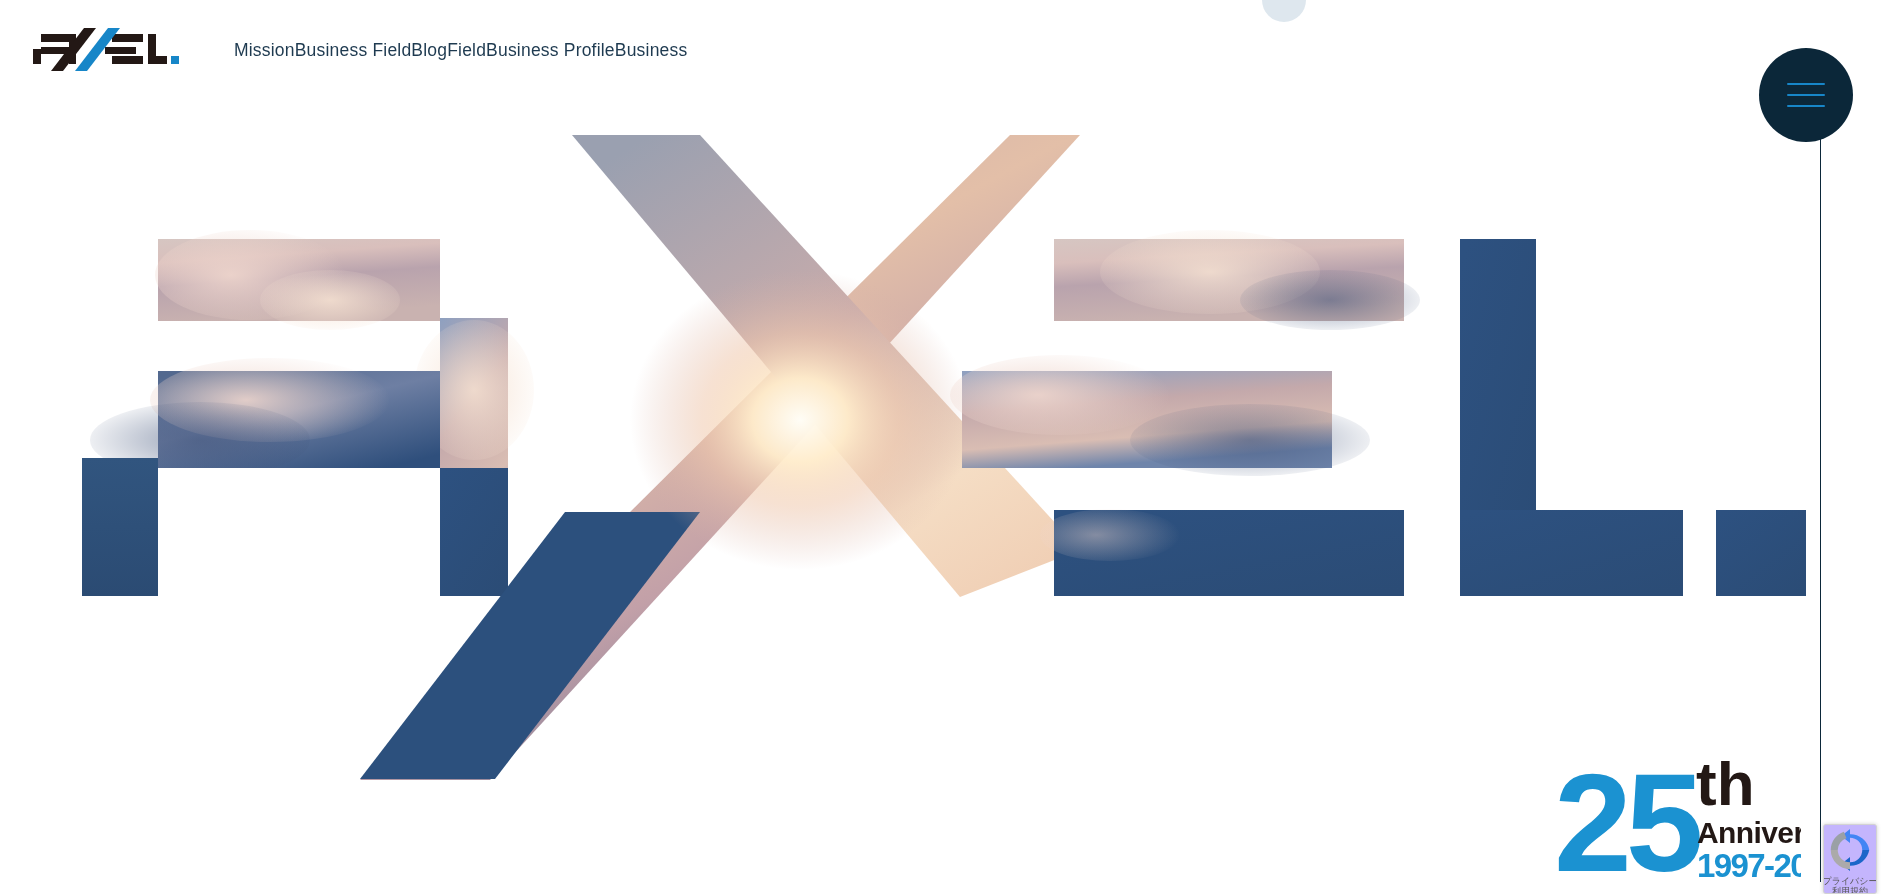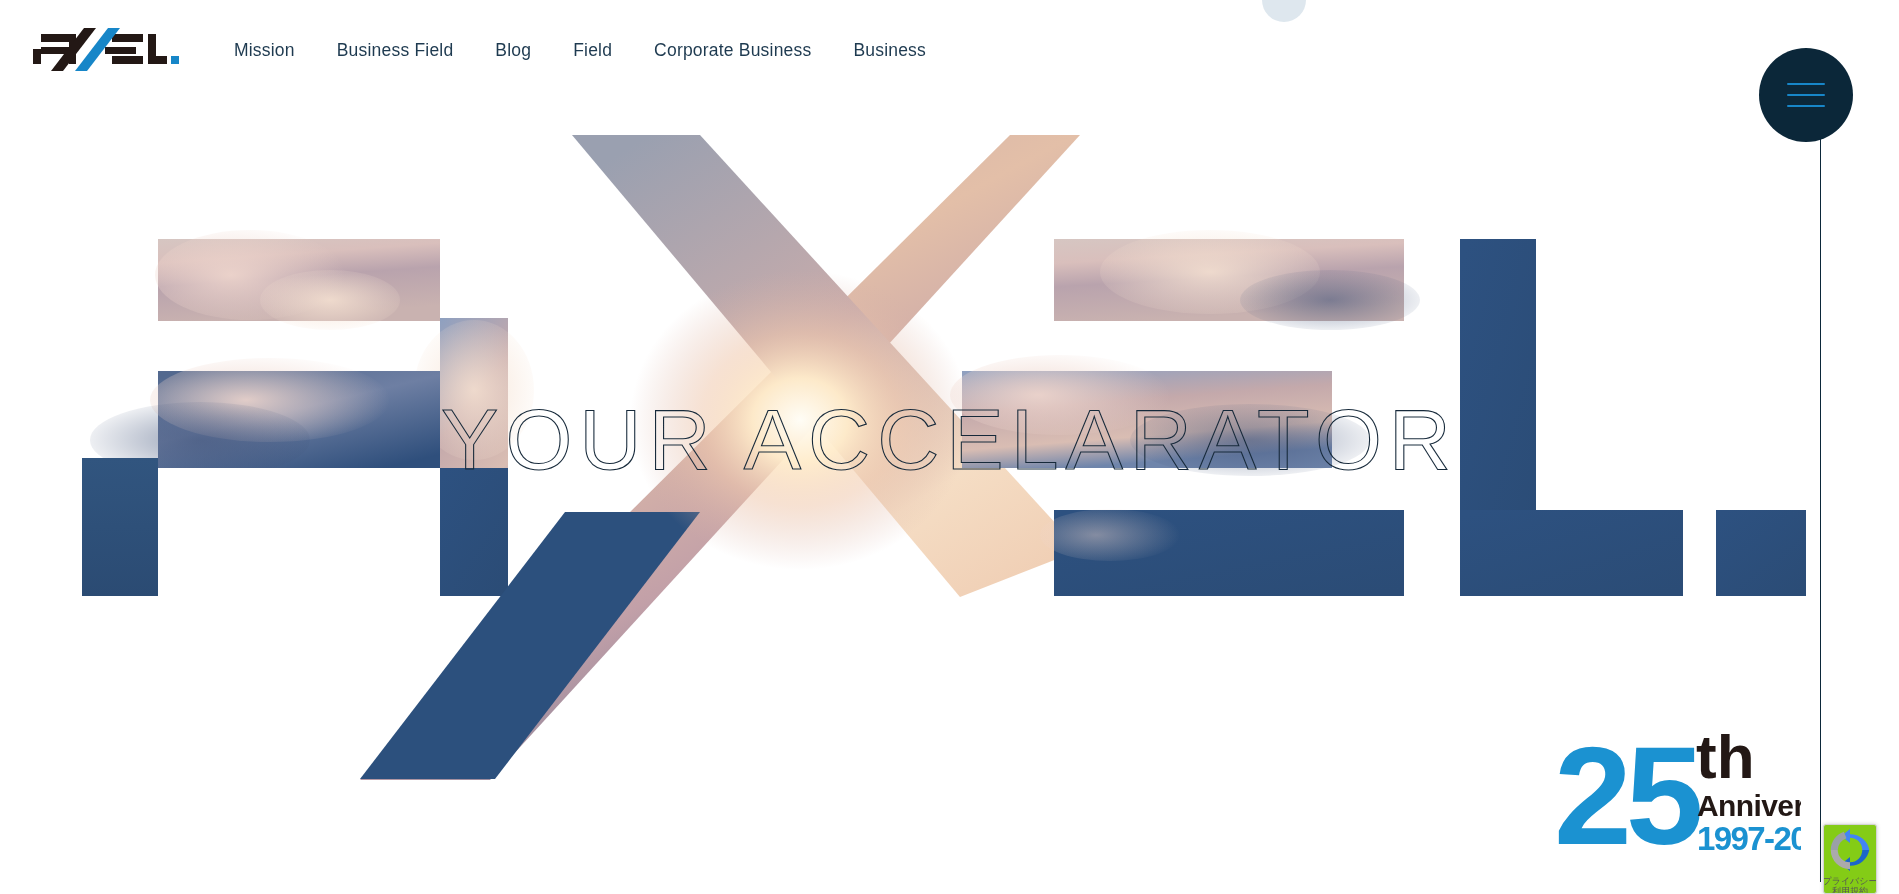--- a/index.html
+++ b/index.html
@@ -15,21 +15,21 @@
 
   
   .header{ position:absolute; left:0; top:0; width:1782px; height:105px;
     display:flex; align-items:center; z-index:40; }
 
   .logo{ position:absolute; left:30px; top:25px; width:150px; height:48px; }
 
   .nav{ position:absolute; left:234px; top:40px; display:flex; align-items:center; }
   .nav-item{ color:#1e3a50; font-size:17.5px; letter-spacing:.2px; white-space:nowrap;
     cursor:pointer; text-decoration:none; font-family:"Liberation Sans", sans-serif; }
-  .nav-item + .nav-item{ margin-left:42px; }
+  .nav-item + .nav-item{ }
 
   
   .vline{ position:absolute; left:1820px; top:92px; width:1px; height:790px;
     background:#0b2739; z-index:20; }
   .burger{ position:absolute; left:1759px; top:48px; width:94px; height:94px;
     border-radius:50%; background:#0b2739; z-index:45; cursor:pointer;
     display:flex; flex-direction:column; align-items:center; justify-content:center; }
   .burger span{ display:block; width:38px; height:2px; background:#1786c8; border-radius:1px; }
   .burger span+span{ margin-top:9px; }
 
@@ -42,25 +42,25 @@
     z-index:30; pointer-events:none; }
   .tagline span{
     font-family:"Liberation Sans", sans-serif;
     font-size:86px; font-weight:300; letter-spacing:7px;
     color:transparent;
     -webkit-text-stroke:1.1px #16293a;
     text-stroke:1.1px #16293a;
     white-space:nowrap; }
 
   
-  .anniv{ position:absolute; left:1556px; top:716px; width:245px; height:140px; z-index:35; }
+  .anniv{ position:absolute; left:1556px; top:743px; width:245px; height:140px; z-index:35; }
 
   
   .recaptcha{ position:absolute; left:1823px; top:824px; width:54px; height:70px;
-    background:#84cc16; border:1px solid #d3d3d3; border-radius:3px; z-index:60;
+    background:#c4b5fd; border:1px solid #d3d3d3; border-radius:3px; z-index:60;
     box-shadow:0 0 4px rgba(0,0,0,.18); overflow:hidden;
     display:flex; flex-direction:column; align-items:center; }
   .recaptcha .rc-icon{ margin-top:4px; }
   .recaptcha .rc-t1{ font-size:9px; color:#555; line-height:10px; margin-top:1px;
     font-family:"DejaVu Sans", sans-serif; white-space:nowrap; }
   .recaptcha .rc-t2{ font-size:9px; color:#555; line-height:10px;
     font-family:"DejaVu Sans", sans-serif; white-space:nowrap; }
 </style>
 </head>
 <body>
@@ -179,23 +179,20 @@
         <rect x="1460" y="239" width="76" height="357" fill="url(#navyDeep)"></rect>
         <rect x="1460" y="510" width="223" height="86" fill="url(#navyDeep)"></rect>
       </g>
 
       <g>
         <rect x="1716" y="510" width="90" height="86" fill="url(#navyDeep)"></rect>
       </g>
     </svg>
   </div>
 
-  <div class="tagline">
-    <span>YOUR ACCELARATOR</span>
-  </div>
 
   <div class="header">
 
     <a class="logo" href="#" aria-label="AXEL" title="AXEL.">
       <svg viewBox="0 0 300 96" xmlns="http://www.w3.org/2000/svg" width="150" height="48">
         <g fill="#231815">
 
           <rect x="22" y="18" width="70" height="16"></rect>
           <rect x="6" y="48" width="16" height="30"></rect>
           <rect x="22" y="44" width="70" height="14"></rect>
@@ -215,21 +212,21 @@
 
         <rect x="282" y="62" width="16" height="16" fill="#1786c8"></rect>
       </svg>
     </a>
 
     <nav class="nav">
       <a class="nav-item" href="#">Mission</a>
       <a class="nav-item" href="#">Business Field</a>
       <a class="nav-item" href="#">Blog</a>
       <a class="nav-item" href="#">Field</a>
-      <a class="nav-item" href="#">Corporate Business</a>
+      <a class="nav-item" href="#">Business Profile</a>
       <a class="nav-item" href="#">Business</a>
     </nav>
   </div>
 
   <div class="vline"></div>
 
   <div class="burger" role="button" aria-label="Menu">
     <span></span>
     <span></span>
     <span></span>

